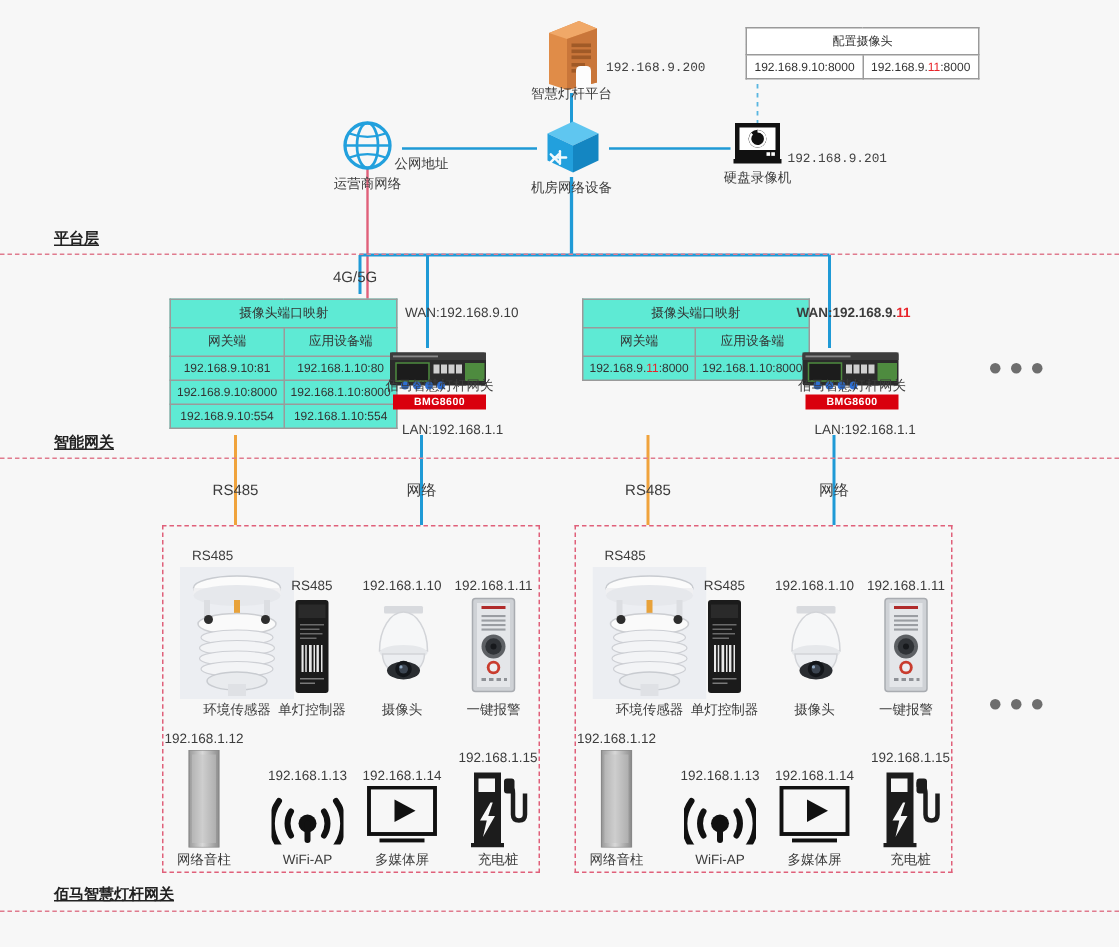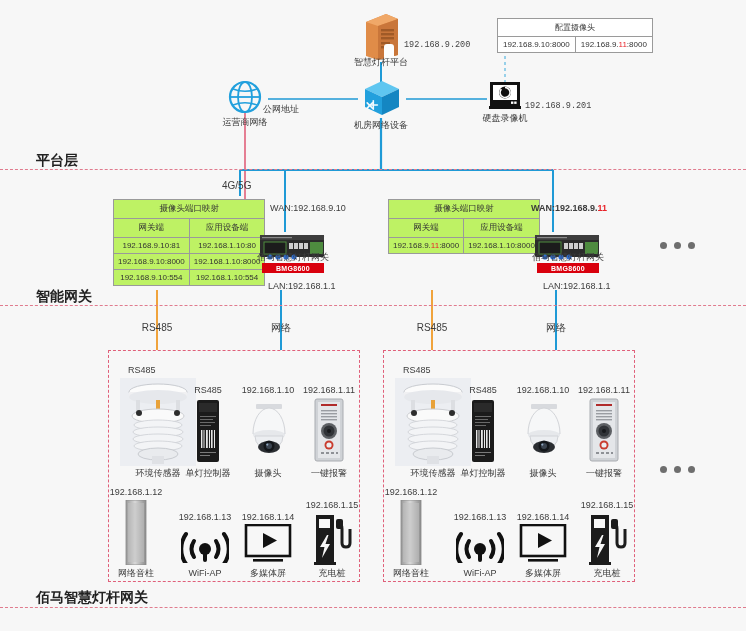--- a/index.html
+++ b/index.html
@@ -23,38 +23,39 @@
     white-space: nowrap;
     font-size: 9px;
     color: #3c3c3c;
     line-height: 11px;
   }
   .lbl-c { transform: translateX(-50%); text-align: left; }
   .ip { font-size: 8.5px; color: #444; font-family: Liberation Mono, monospace; }
   .layer-label {
     position: absolute;
     font-weight: bold;
-    font-size: 14px;
+    font-size: 10px;
     color: #222;
     white-space: nowrap;
+    text-decoration: underline;
   }
 
   
   .sep {
     position: absolute;
     left: 0; width: 746px;
     height: 0;
     border-top: 1px dashed #e07b8e;
   }
 
   
   .port-table {
     position: absolute;
     border-collapse: collapse;
-    background: #bef264;
+    background: #5eead4;
     font-size: 8px;
   }
   .port-table td, .port-table th {
     border: 1px solid #9a9a9a;
     padding: 3px 4px;
     text-align: center;
     font-weight: normal;
     color: #333;
     white-space: nowrap;
   }

